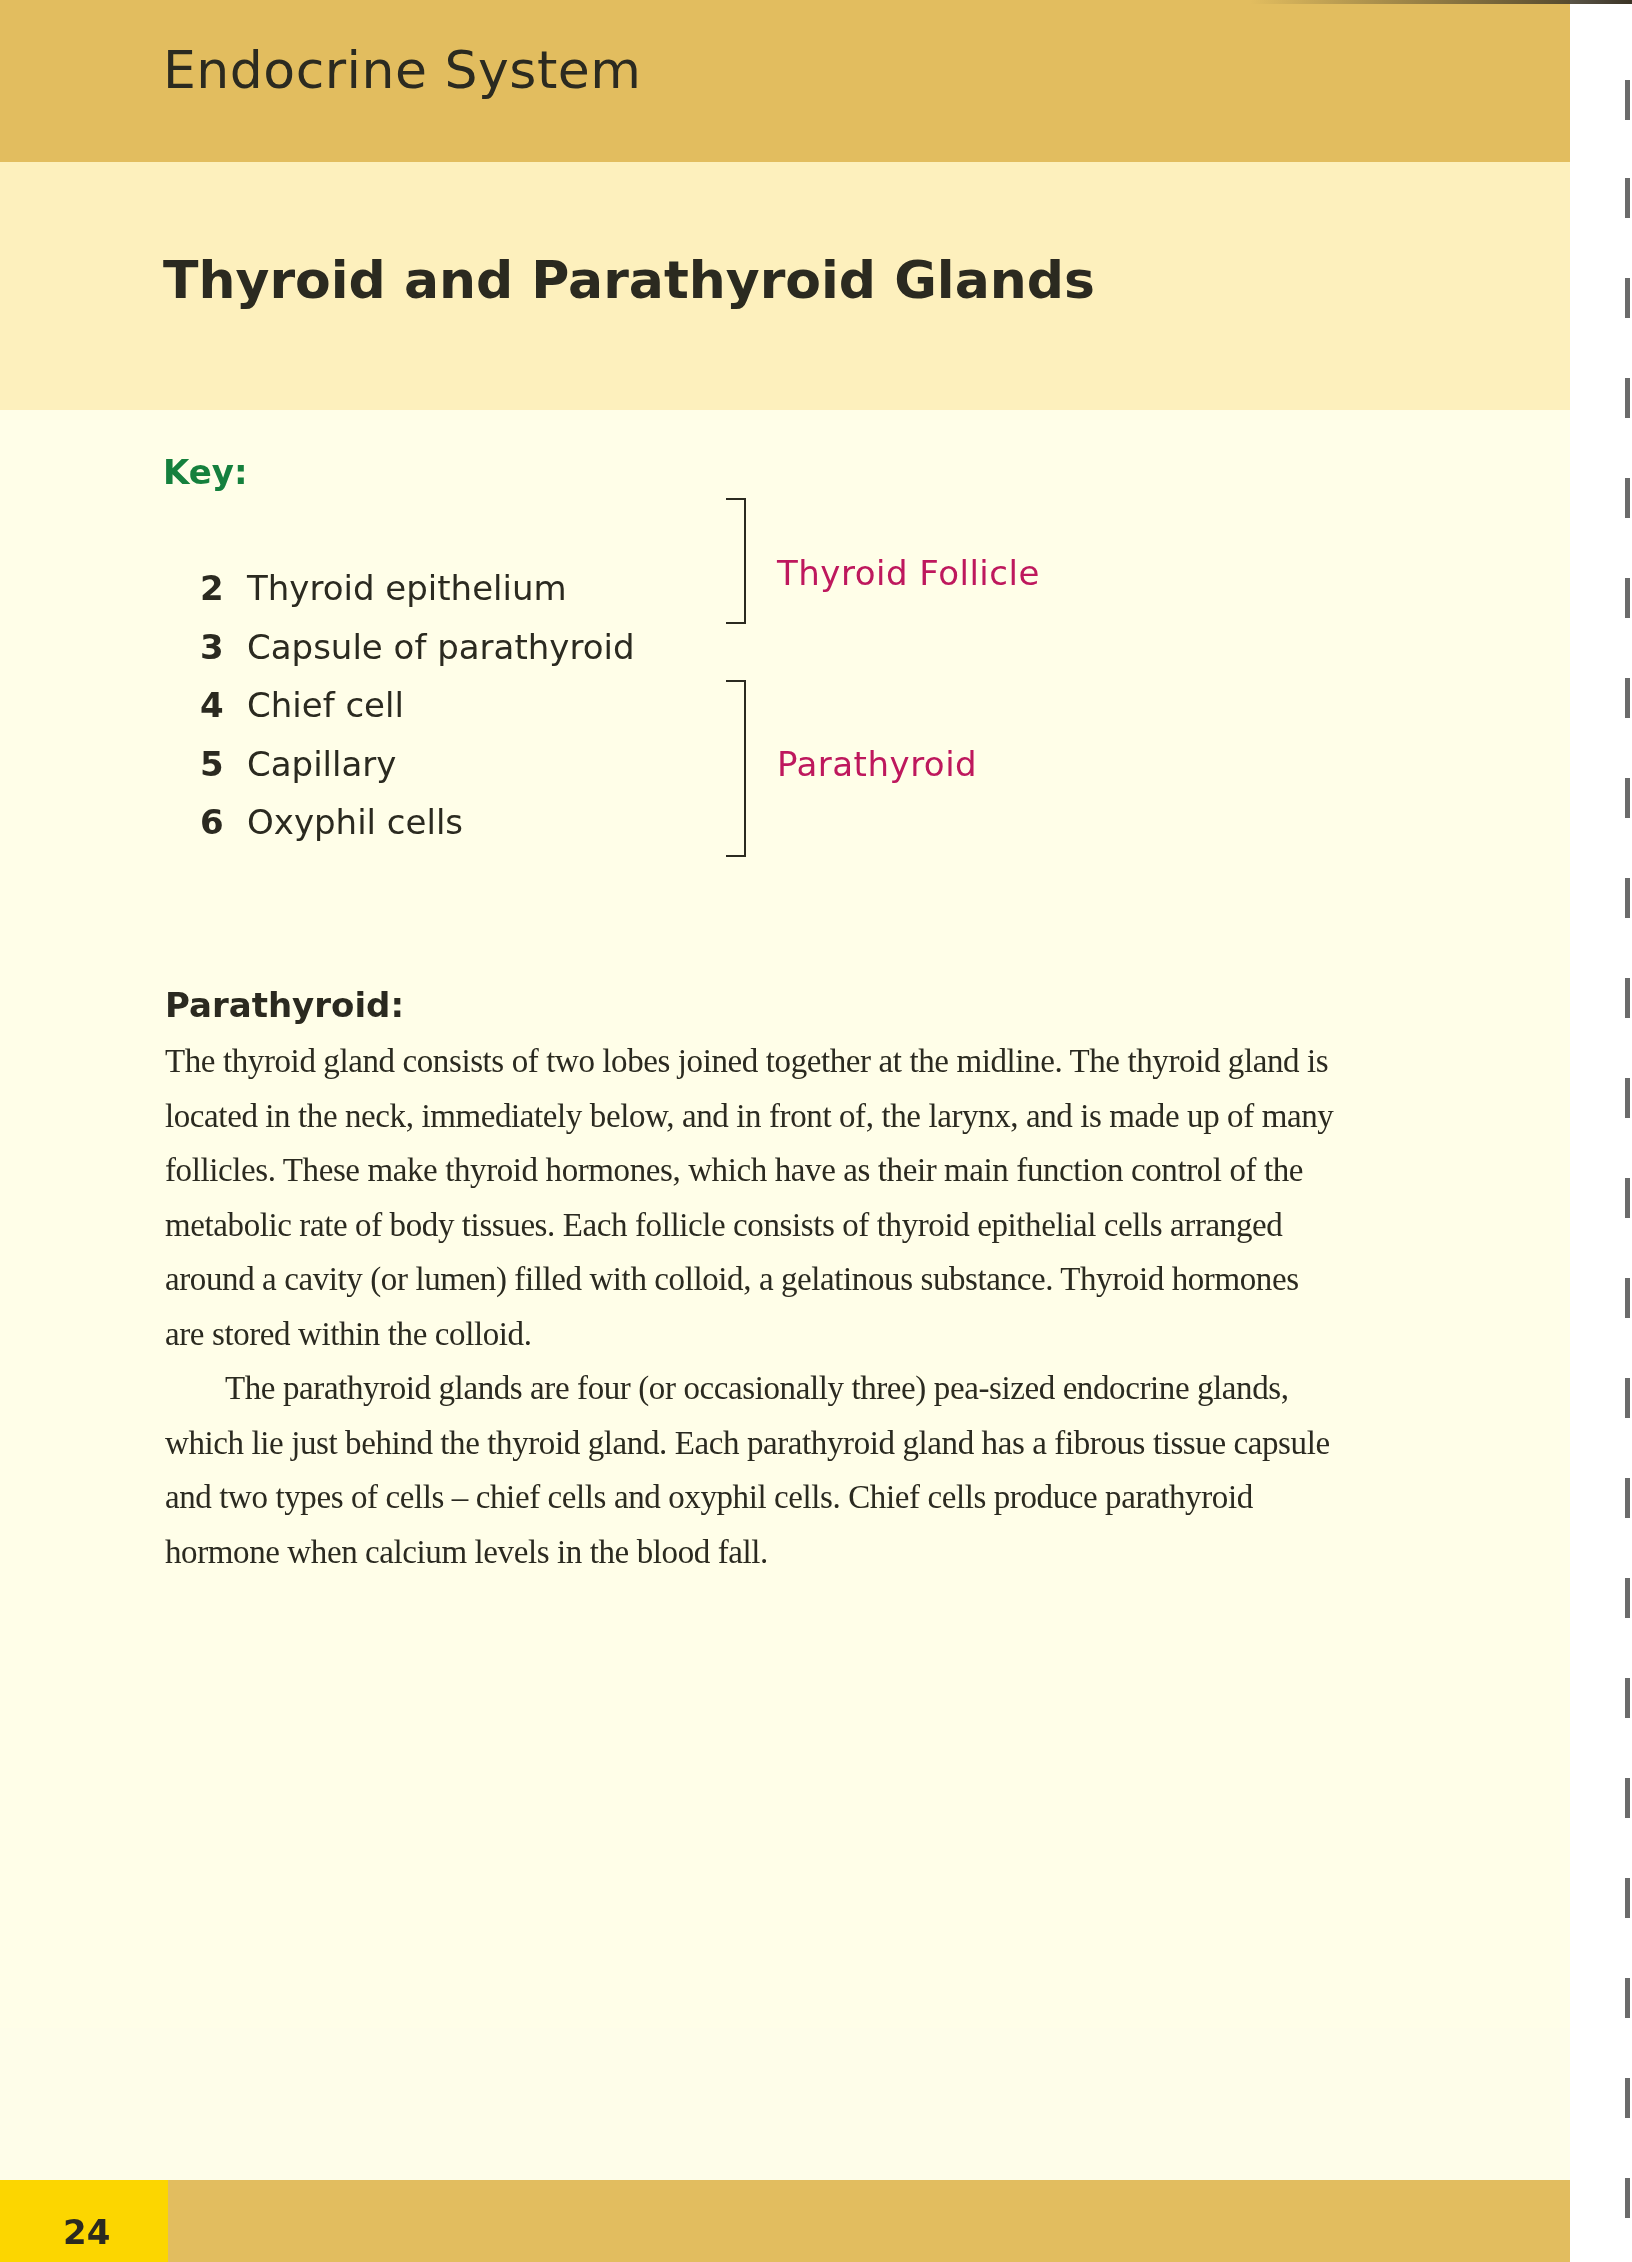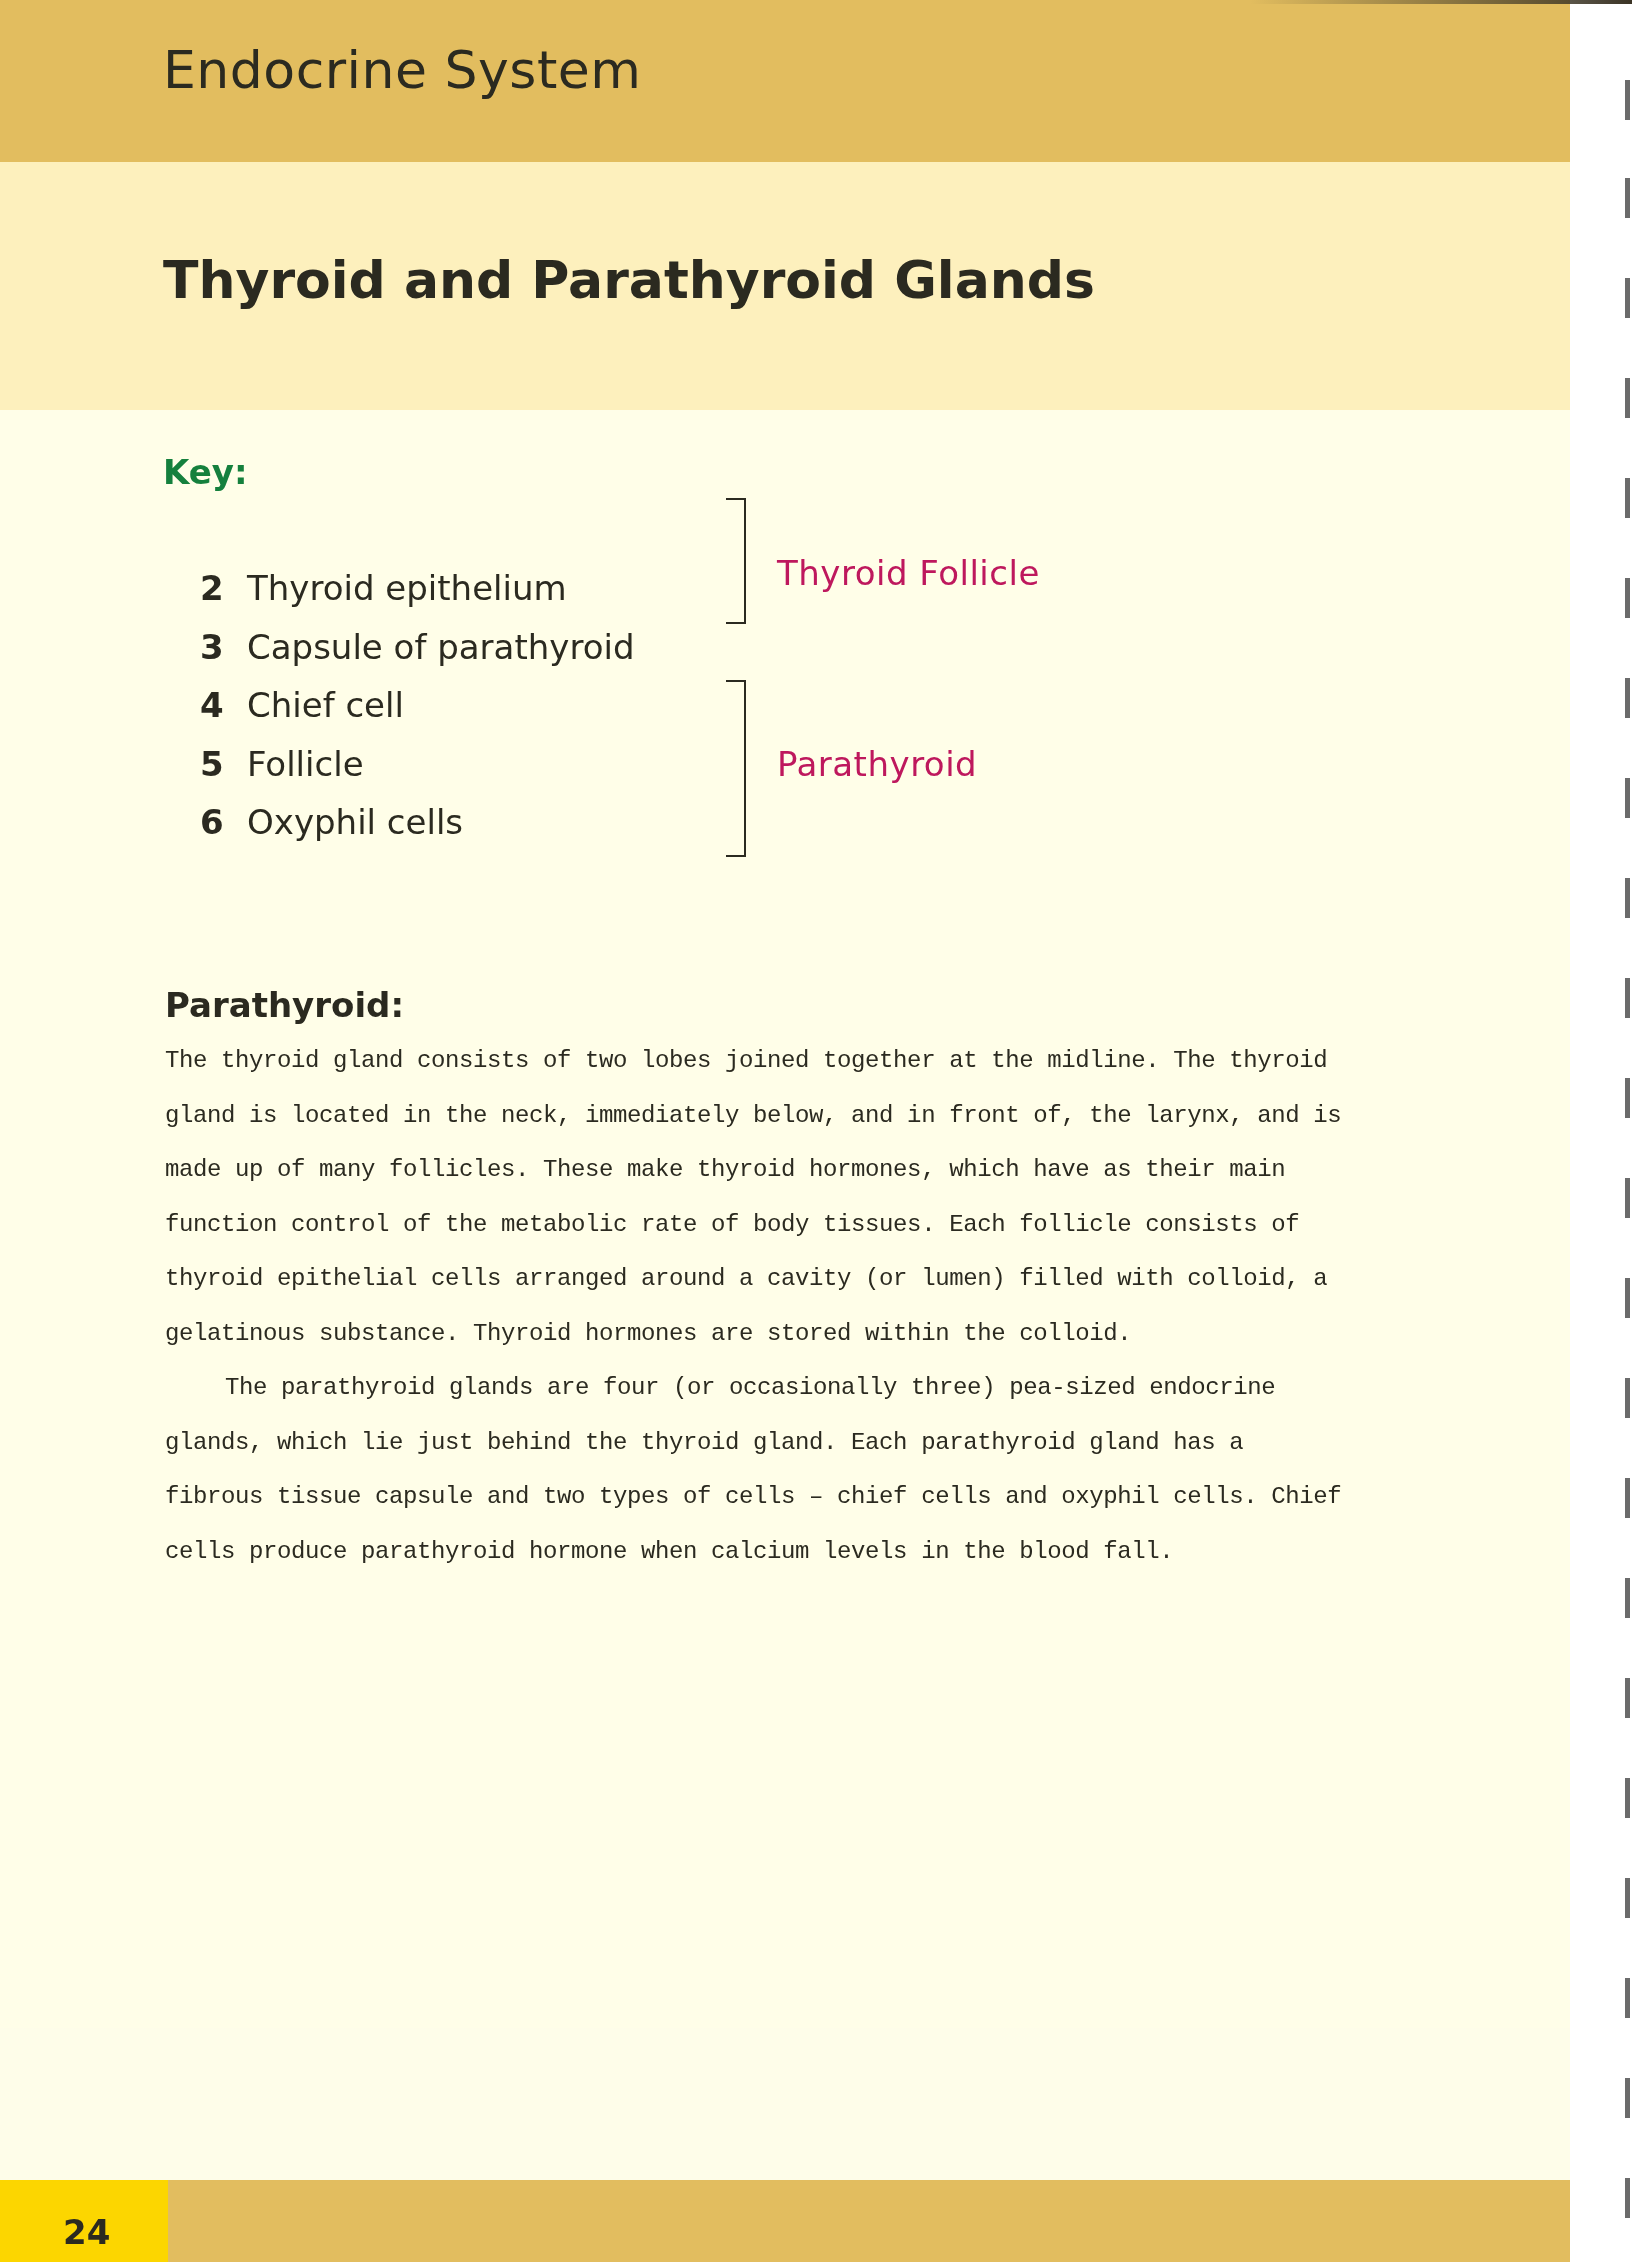--- a/index.html
+++ b/index.html
@@ -45,22 +45,22 @@
   }
   .group-label {
     position: absolute; font-size: 34px; color: #be185d; letter-spacing: 0.5px;
   }
   .desc-label {
     position: absolute; left: 165px; top: 985px;
     font-size: 34px; font-weight: bold; color: #2b2a20;
   }
   .desc-body {
     position: absolute; left: 165px; top: 1034px; width: 1180px;
-    font-size: 24px; line-height: 54.5px; color: #2b2a20;
-    font-family: Liberation Mono, monospace;
+    font-size: 33px; line-height: 54.5px; color: #2b2a20;
+    font-family: Liberation Serif, serif;
     letter-spacing: -0.4px;
   }
   .desc-body p { margin: 0; }
   .desc-body p.indent { text-indent: 60px; }
   .footer-band {
     position: absolute; left: 0; top: 2180px; width: 1570px; height: 82px;
     background: #e2bd5f;
   }
   .page-num-box {
     position: absolute; left: 0; top: 2180px; width: 168px; height: 82px;
@@ -97,21 +97,21 @@
   <div class="key-item" style="top:568px">
     <span class="key-num">2</span><span>Thyroid epithelium</span>
   </div>
   <div class="key-item" style="top:627px">
     <span class="key-num">3</span><span>Capsule of parathyroid</span>
   </div>
   <div class="key-item" style="top:685px">
     <span class="key-num">4</span><span>Chief cell</span>
   </div>
   <div class="key-item" style="top:744px">
-    <span class="key-num">5</span><span>Follicle</span>
+    <span class="key-num">5</span><span>Capillary</span>
   </div>
   <div class="key-item" style="top:802px">
     <span class="key-num">6</span><span>Oxyphil cells</span>
   </div>
 
   <div class="bracket" style="left:726px; top:498px; height:122px;"></div>
   <div class="group-label" style="left:777px; top:553px;">Thyroid Follicle</div>
 
   <div class="bracket" style="left:726px; top:680px; height:173px;"></div>
   <div class="group-label" style="left:777px; top:744px;">Parathyroid</div>

